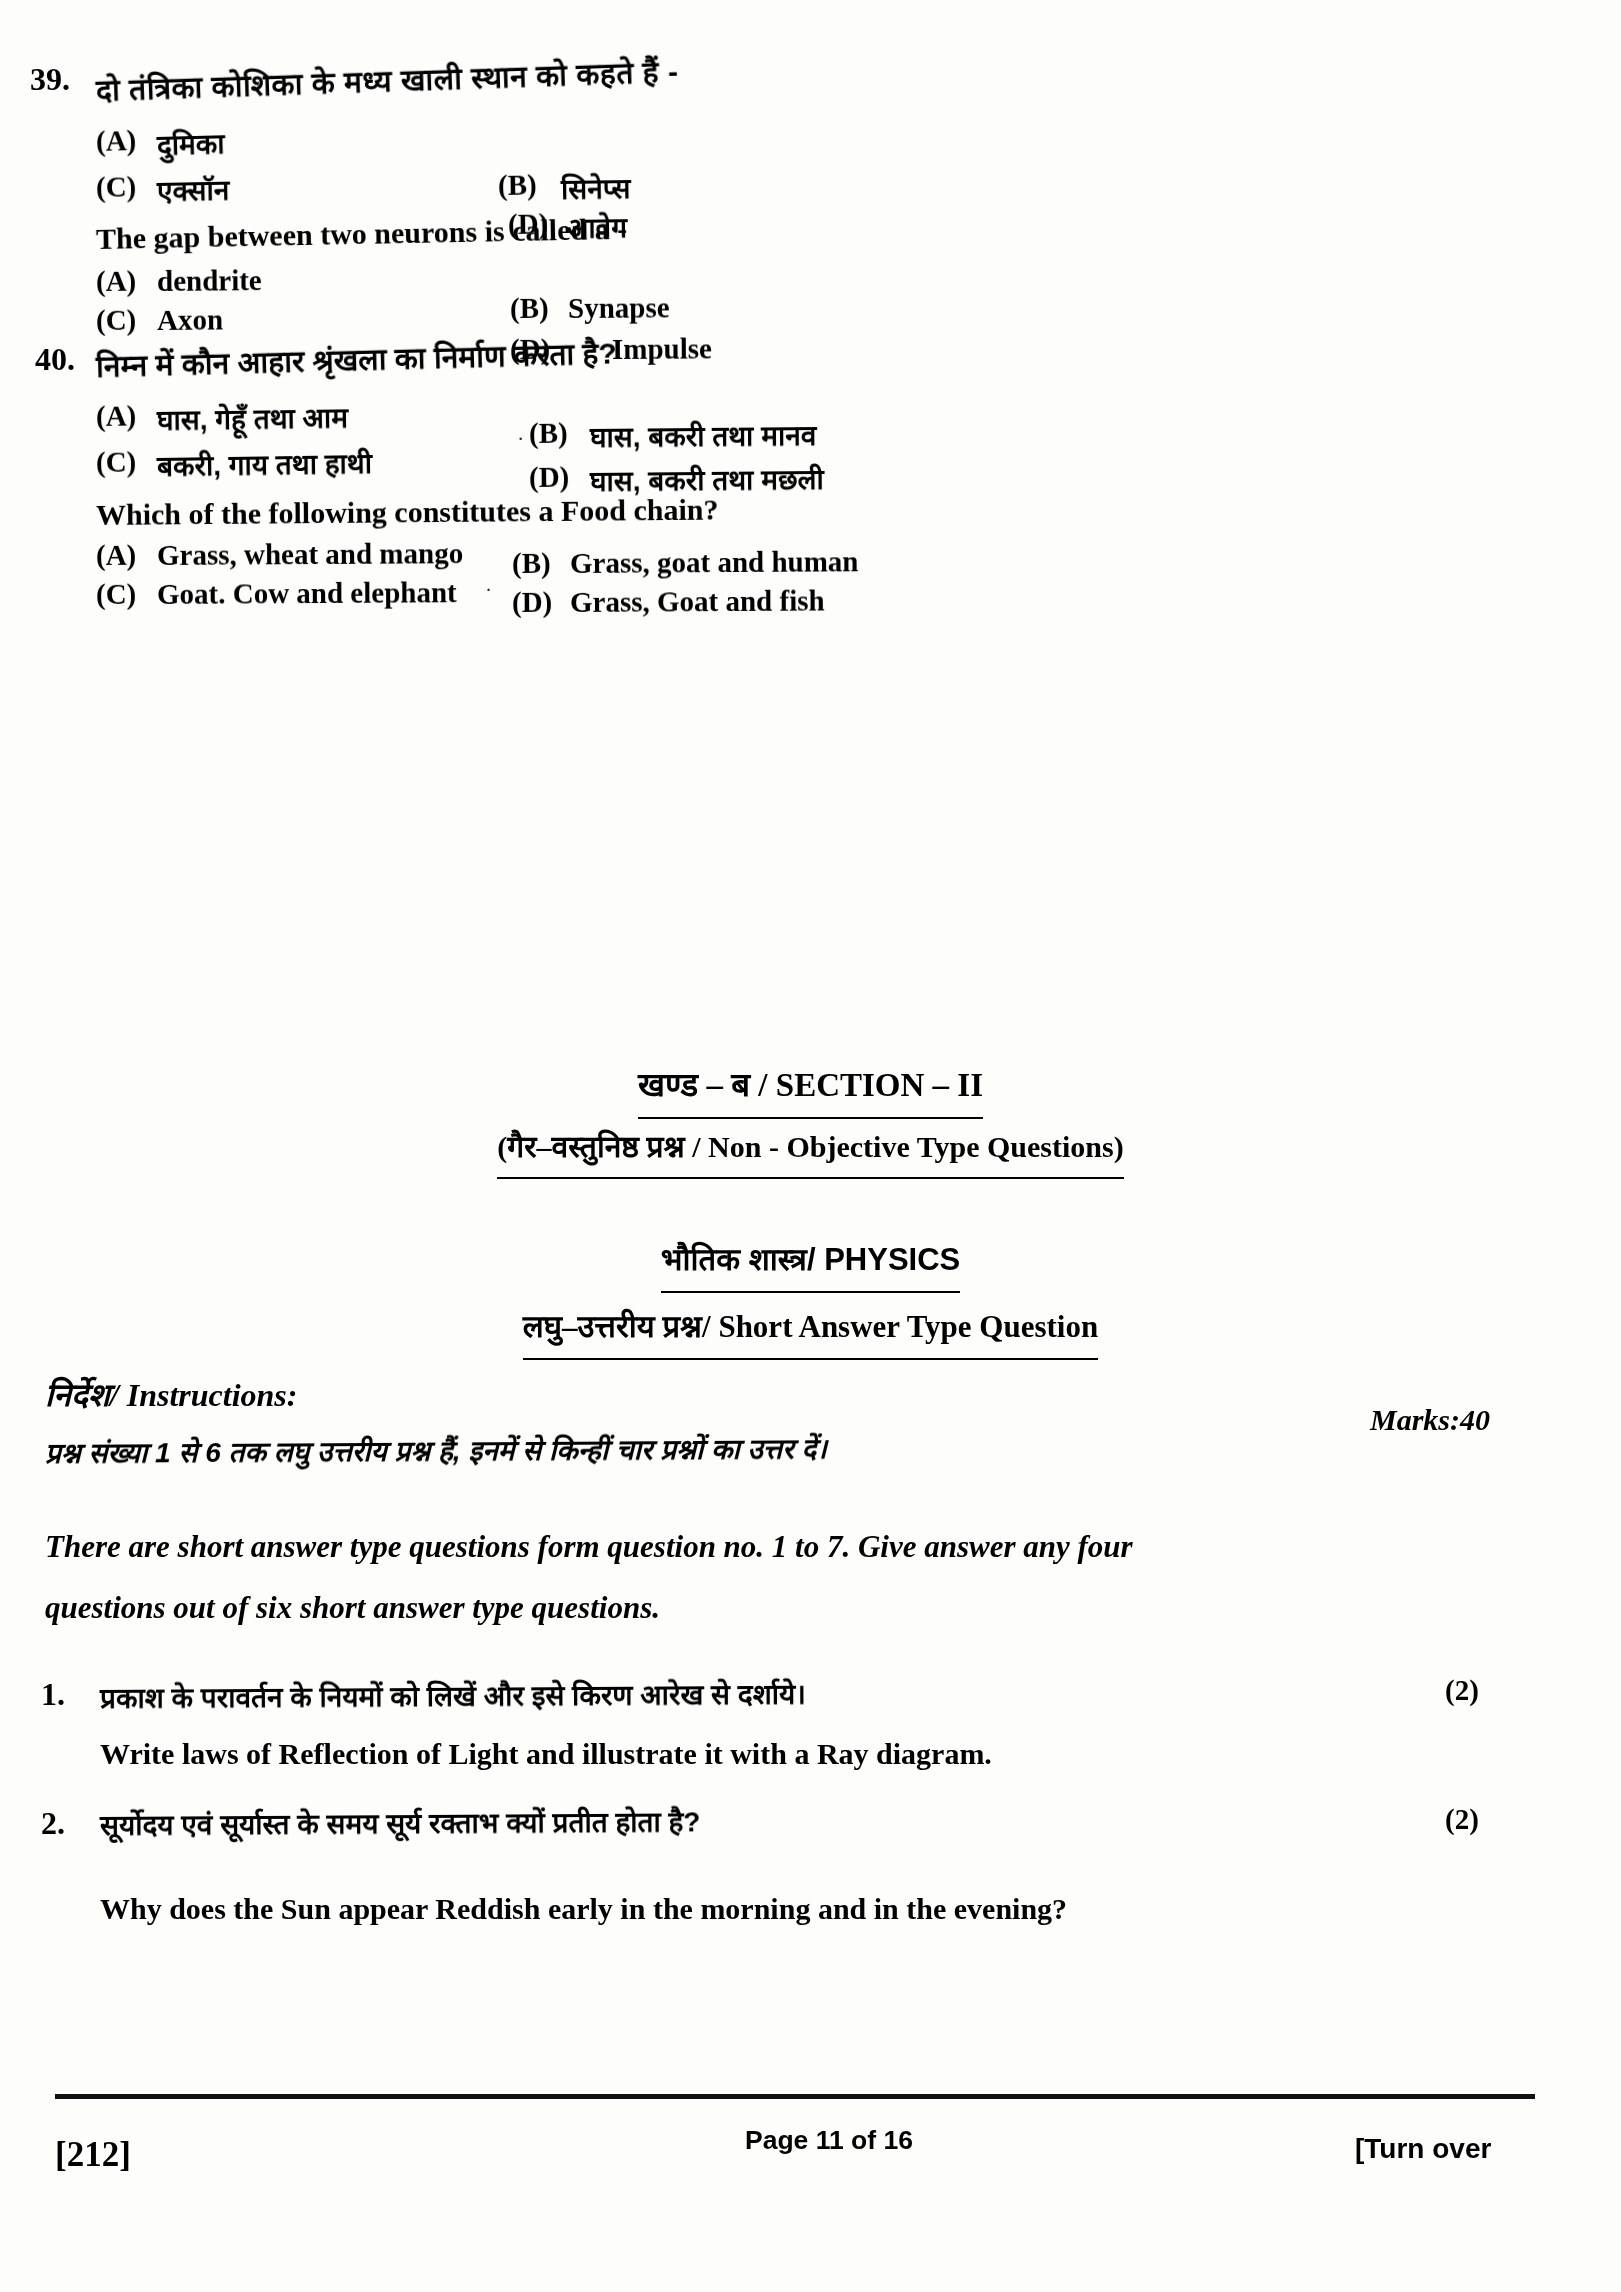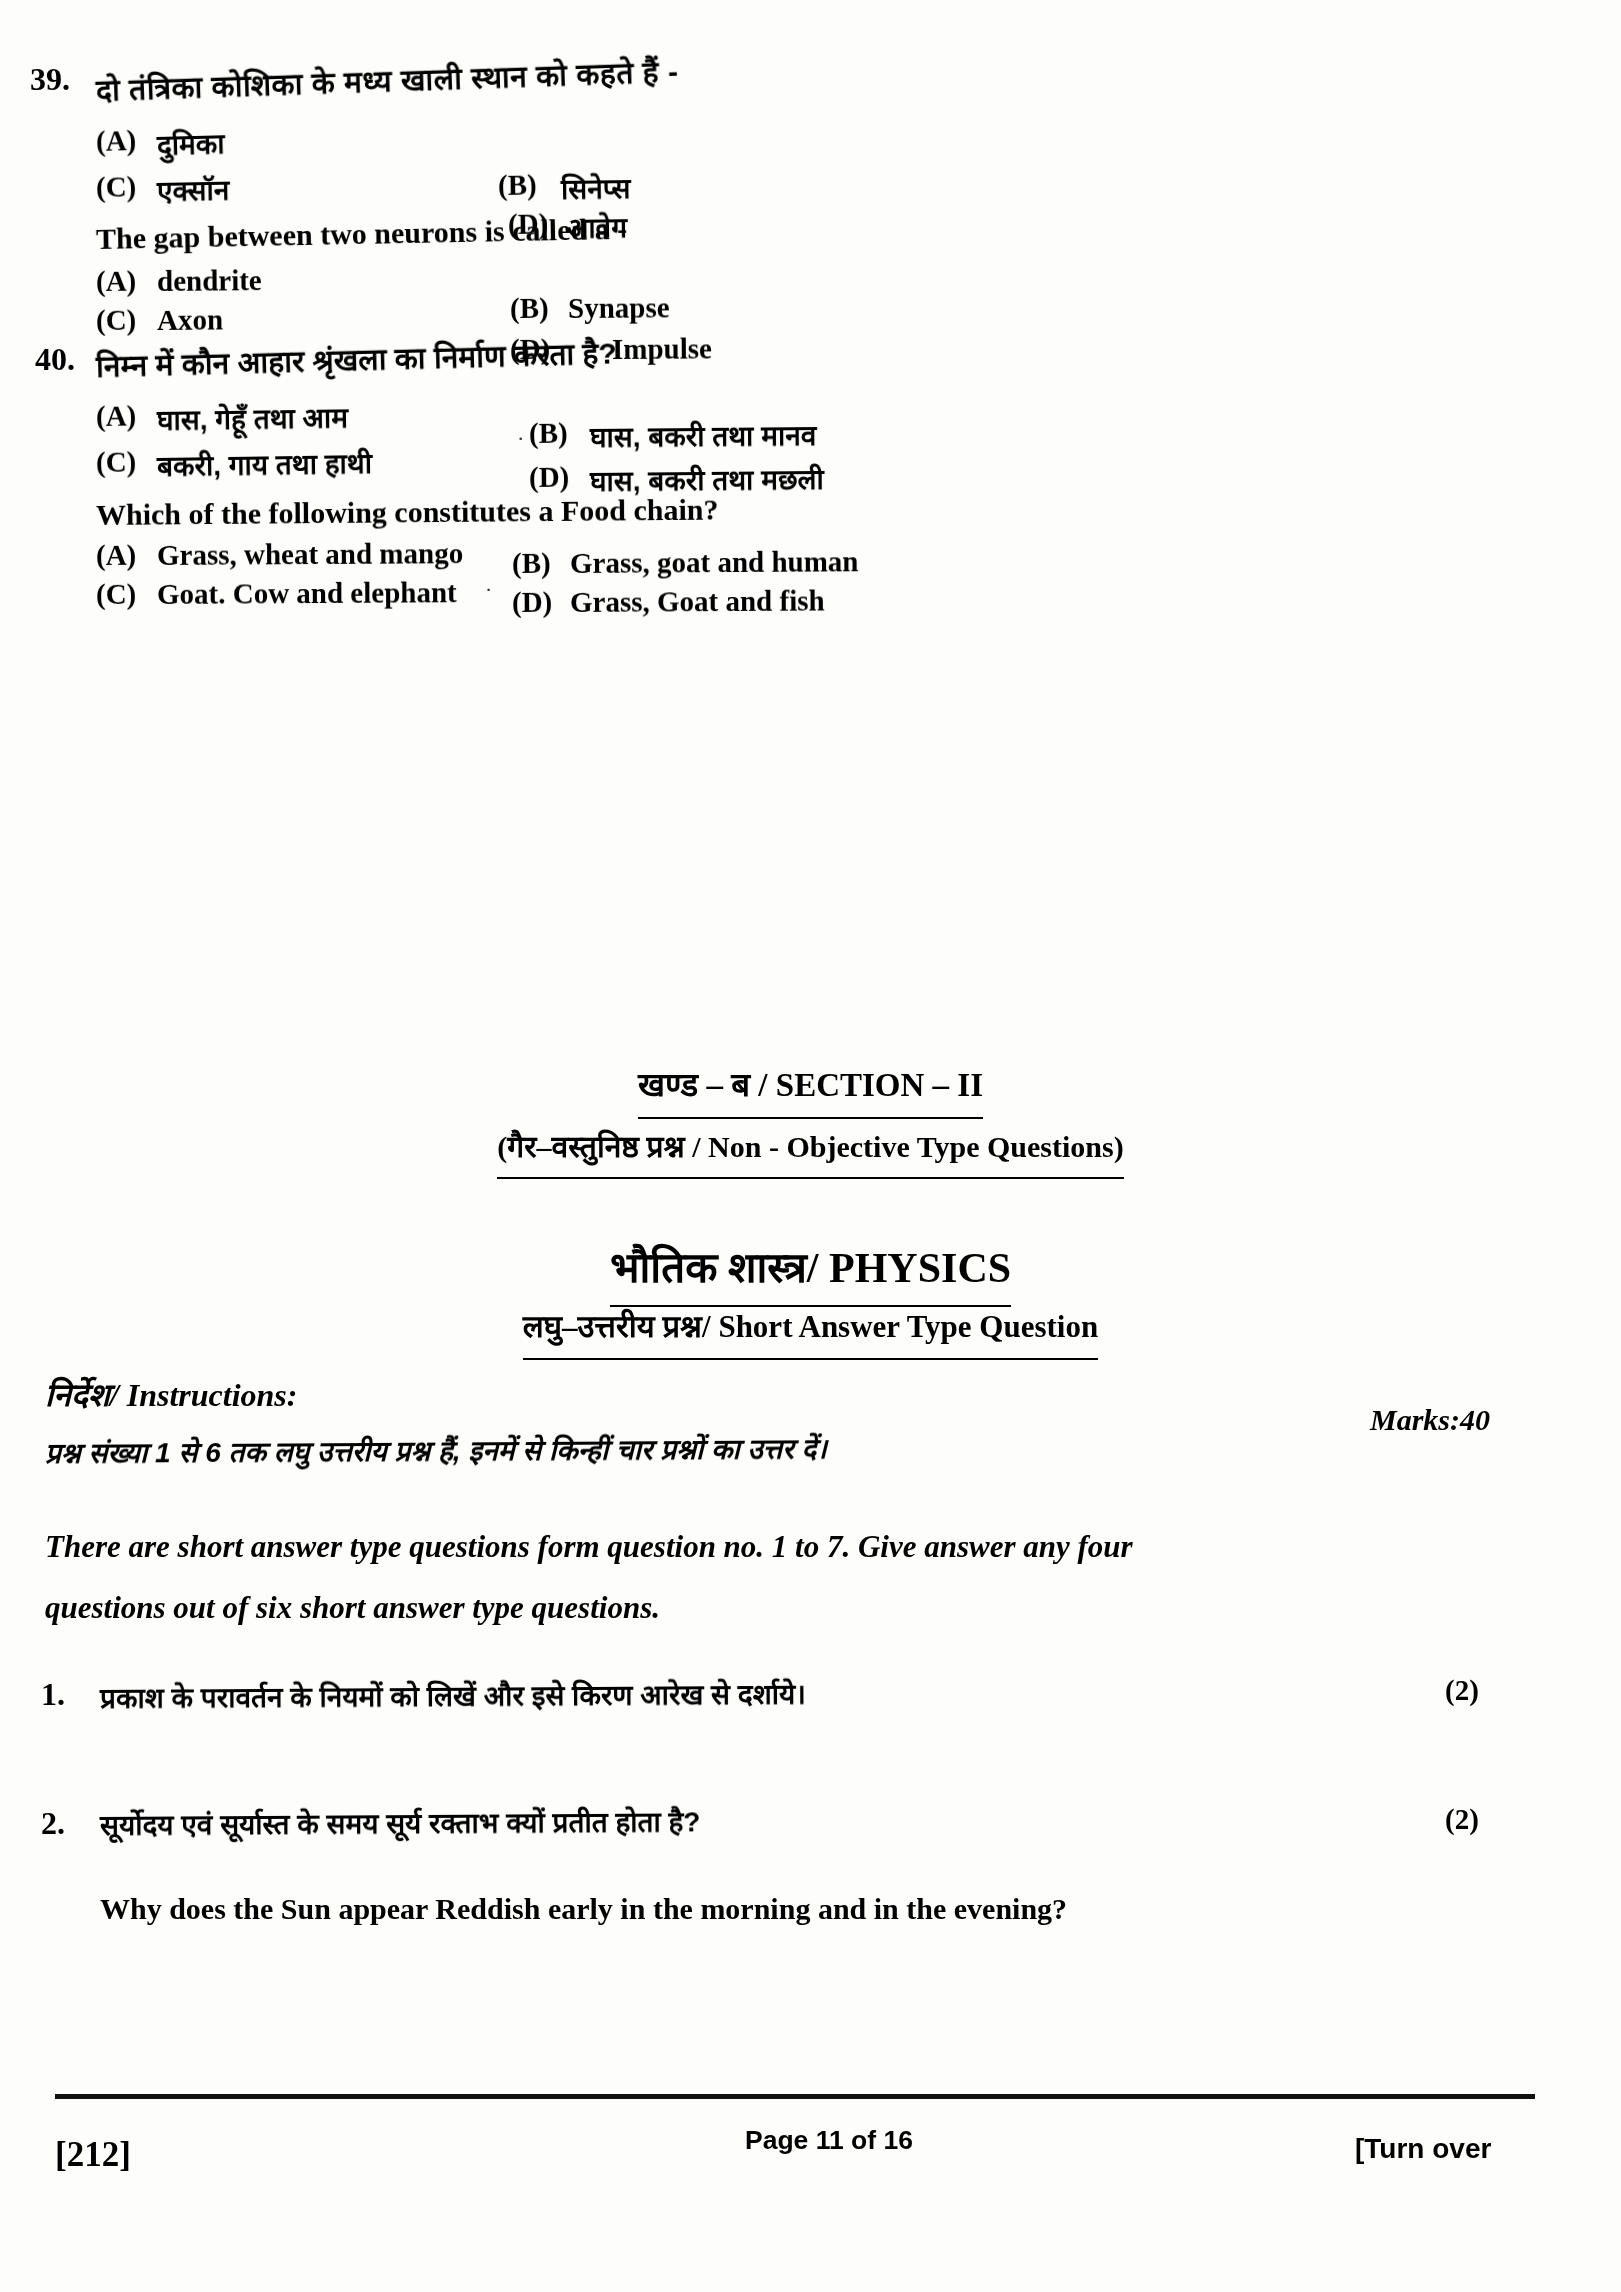--- a/index.html
+++ b/index.html
@@ -136,41 +136,42 @@
   <div class="t" style="left:485px; top:578px; font-size:21.6px; color:#333;">·</div>
 
   <div class="ctr en blur1" style="left:0; right:0; top:1061px; font-size:33px; font-weight:700;">
     <span class="underline">खण्ड – ब  /  SECTION – II</span>
   </div>
 
   <div class="ctr blur1" style="left:0; right:0; top:1125px; font-size:30px; font-weight:700; font-family:'Liberation Serif', serif;">
     <span class="underline">(गैर–वस्तुनिष्ठ प्रश्न  /  Non - Objective Type Questions)</span>
   </div>
 
-  <div class="ctr blur1" style="left:0; right:0; top:1237px; font-size:42px; font-weight:700; font-family:Liberation Serif, serif;">
+  <div class="ctr blur1" style="left:0; right:0; top:1237px; font-size:31px; font-weight:700; font-family:Liberation Sans, sans-serif;">
     <span class="underline">भौतिक शास्त्र/  PHYSICS</span>
   </div>
 
   <div class="ctr blur1" style="left:0; right:0; top:1304px; font-size:31px; font-weight:700; font-family:'Liberation Serif', serif;">
     <span class="underline">लघु–उत्तरीय प्रश्न/  Short Answer Type Question</span>
   </div>
 
   <div class="t en ital blur0" style="left:45px; top:1372px; font-size:32px;">निर्देश/ Instructions:</div>
 
   <div class="t en ital blur0" style="left:1370px; top:1374px; font-size:30px;margin-top:29px;">Marks:40</div>
 
   <div class="t hi ital sk6 blur1" style="left:45px; top:1433px; font-size:28px; font-style:italic;">प्रश्न संख्या 1 से 6 तक लघु उत्तरीय प्रश्न हैं, इनमें से किन्हीं चार प्रश्नों का उत्तर दें।</div>
 
   <div class="t en ital blur0" style="left:45px; top:1529px; font-size:31px;">There are short answer type questions form question no. 1 to 7. Give answer any four</div>
 
   <div class="t en ital blur0" style="left:45px; top:1590px; font-size:31px;">questions out of six short answer type questions.</div>
 
   <div class="t qnum blur0" style="left:41px; top:1676px; font-size:32px;">1.</div>
   <div class="t hi sk6 blur1" style="left:100px; top:1678px; font-size:28px;">प्रकाश के परावर्तन के नियमों को लिखें और इसे किरण आरेख से दर्शाये।</div>
   <div class="t en blur0" style="left:1445px; top:1674px; font-size:29px;">(2)</div>
+  <div class="t en blur1" style="left:100px; top:1737px; font-size:30px;">Write laws of Reflection of Light and illustrate it with a Ray diagram.</div>
 
   <div class="t qnum blur0" style="left:41px; top:1805px; font-size:32px;">2.</div>
   <div class="t hi sk6 blur1" style="left:100px; top:1805px; font-size:28px;">सूर्योदय एवं सूर्यास्त के समय सूर्य रक्ताभ क्यों प्रतीत होता है?</div>
   <div class="t en blur0" style="left:1445px; top:1803px; font-size:29px;">(2)</div>
   <div class="t en blur1" style="left:100px; top:1892px; font-size:30px;">Why does the Sun appear Reddish early in the morning and in the evening?</div>
 
   <div class="rule" style="left:55px; top:2094px; width:1480px; height:4.9px;"></div>
 
   <div class="t en blur0" style="left:55px; top:2135px; font-size:35px;">[212]</div>
 

